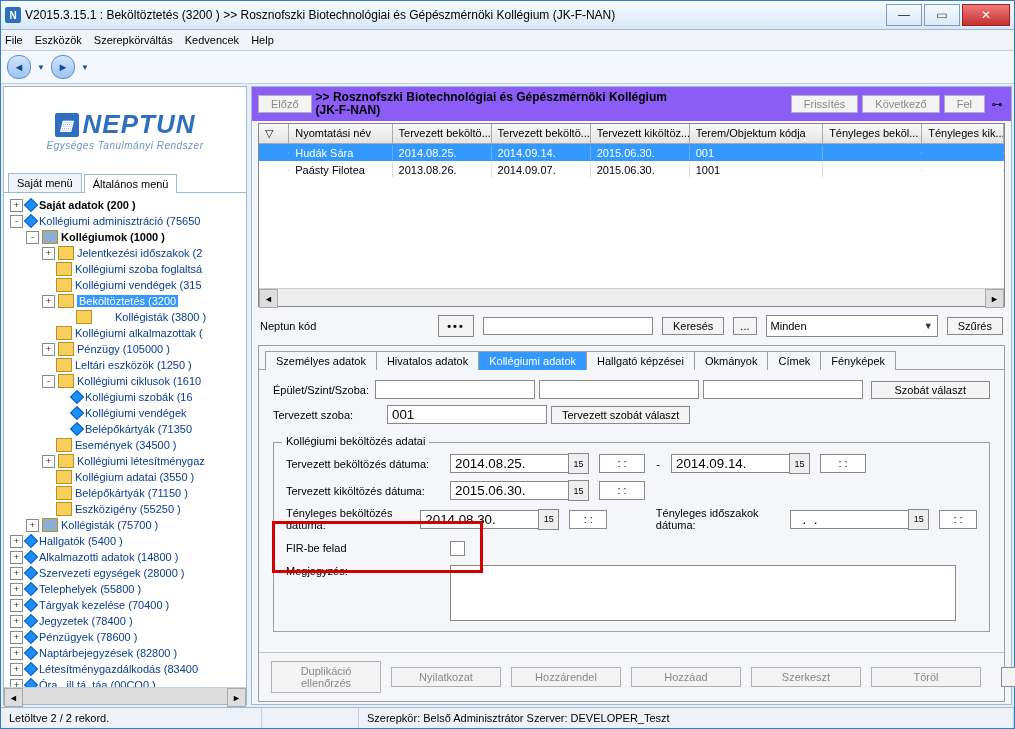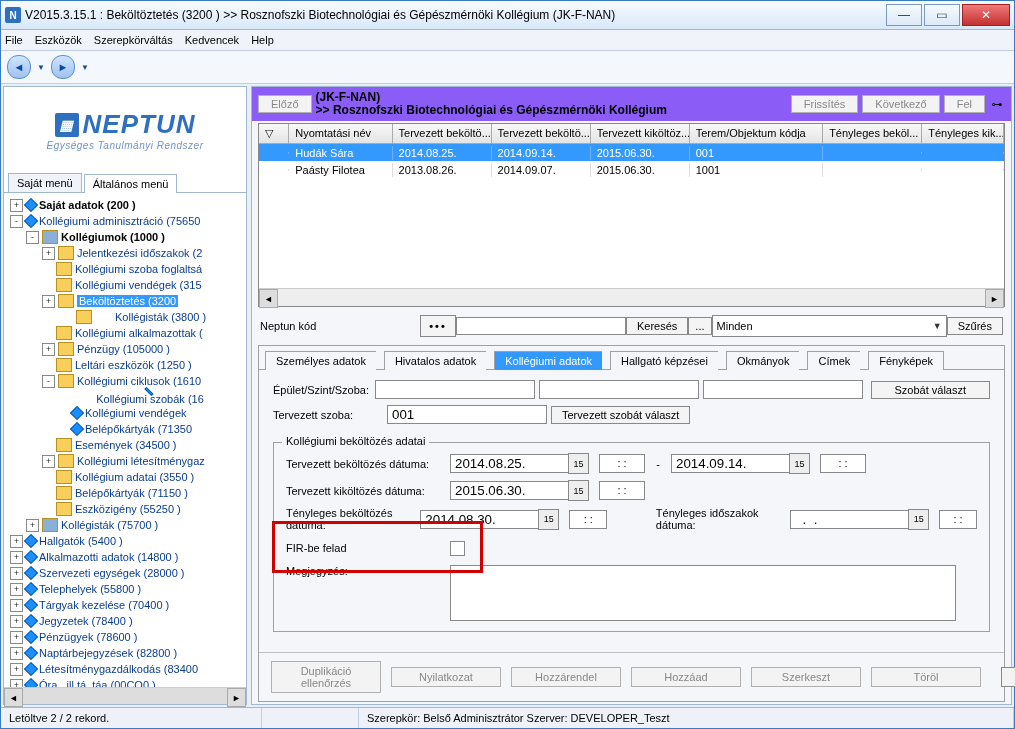--- a/index.html
+++ b/index.html
@@ -43,30 +43,30 @@
   .grid-box { border:1px solid #888; margin:2px 6px; background:#fff; }
   .grid-header { display:flex; background:linear-gradient(#f8f8f8,#e4e4e4); border-bottom:1px solid #aaa;}
   .grid-header .gh { border-right:1px solid #aaa; padding:3px 6px; font-size:11px; white-space:nowrap; overflow:hidden;}
   .grid-rows { }
   .grid-row { display:flex; height:17px; align-items:center;}
   .grid-row.selected { background:#3399ff; color:#fff;}
   .grid-row .gc { border-right:1px solid #ddd; padding:1px 6px; white-space:nowrap; overflow:hidden;}
   .grid-row.selected .gc { border-right-color:#6bb0ff;}
   .grid-scroll { height:17px; background:#eee; display:flex; justify-content:space-between; border-top:1px solid #ccc;}
   .sb-btn { width:17px; height:17px; border:1px solid #aaa; background:#ddd; display:flex; align-items:center; justify-content:center; font-size:9px;}
-  .search-row { display:flex; align-items:center; padding:6px 8px; gap:0;}
+  .search-row { display:flex; align-items:center; padding:6px 8px; gap:9px;}
   .search-row label { width:100px;}
   .eye-btn { width:34px; height:20px; border:1px solid #888; background:#f4f4f4; display:flex; align-items:center; justify-content:center; letter-spacing:2px; font-weight:bold;}
   .text-input { height:18px; border:1px solid #888; background:#fff; padding:0 4px; box-sizing:border-box;}
   .btn2 { padding:2px 10px; border:1px solid #888; background:#f4f4f4;}
   .btn2.sq { padding:2px 6px;}
   .select { flex:1; height:20px; border:1px solid #888; background:#fff; display:flex; align-items:center; padding:0 4px; justify-content:space-between;}
   .select .arr { font-size:9px; color:#333;}
   .detail-panel { margin:2px 6px; border:1px solid #a0a0a0; background:#f4f6fa; flex:1; display:flex; flex-direction:column; min-height:0;}
-  .detail-tabs { display:flex; border-bottom:1px solid #a0a0a0; background:#f4f6fa; padding:4px 6px 0 6px; gap:8px;}
+  .detail-tabs { display:flex; border-bottom:1px solid #a0a0a0; background:#f4f6fa; padding:4px 6px 0 6px; gap:0;}
   .dtab { padding:3px 10px; border:1px solid #a0a0a0; border-bottom:none; background:#f4f6fa; font-size:11px; position:relative; top:1px; border-right:none;}
   .dtab:last-child { border-right:1px solid #a0a0a0;}
   .dtab.active { background:#3399ff; color:#fff;}
   .detail-body { padding:10px 14px; flex:1; overflow:auto;}
   .form-row { display:flex; align-items:center; margin-bottom:6px; gap:4px;}
   .form-row .lbl { width:110px;}
   .ro-input { height:19px; border:1px solid #888; background:#fff; padding:0 4px; box-sizing:border-box;}
   .fieldset { border:1px solid #a0a0a0; padding:10px 12px 4px 12px; margin-top:18px; position:relative;}
   .fieldset .legend { position:absolute; top:-8px; left:8px; background:#f4f6fa; padding:0 4px; font-size:11px;}
   .date-box { display:flex; align-items:center;}
@@ -183,21 +183,21 @@
           <div class="tree-row" style="padding-left: 36px;">
             <span class="tree-exp blank"></span>
             <span class="tree-icon"></span>
             <span class="tree-label link">Leltári eszközök (1250  )</span>
           </div>
           <div class="tree-row" style="padding-left: 36px;">
             <span class="tree-exp">-</span>
             <span class="tree-icon"></span>
             <span class="tree-label link">Kollégiumi ciklusok (1610</span>
           </div>
-          <div class="tree-row" style="padding-left: 52px; flex-direction: column;">
+          <div class="tree-row" style="padding-left: 52px;">
             <span class="tree-exp blank"></span>
             <span class="tree-icon diamond"></span>
             <span class="tree-label link">Kollégiumi szobák (16</span>
           </div>
           <div class="tree-row" style="padding-left: 52px;">
             <span class="tree-exp blank"></span>
             <span class="tree-icon diamond"></span>
             <span class="tree-label link">Kollégiumi vendégek</span>
           </div>
           <div class="tree-row" style="padding-left: 52px;">
@@ -290,22 +290,22 @@
         <div class="sb-btn">◄</div>
         <div style="flex:1;background:#ddd;"></div>
         <div class="sb-btn">►</div>
       </div>
     </div>
 
     <div class="content">
       <div class="c-header">
         <div class="btn">Előző</div>
         <div class="c-title">
+          <div>&gt;&gt; Rosznofszki Biotechnológiai és Gépészmérnöki Kollégium</div>
           <div>(JK-F-NAN)</div>
-          <div>&gt;&gt; Rosznofszki Biotechnológiai és Gépészmérnöki Kollégium</div>
         </div>
         <div class="btn">Frissítés</div>
         <div class="btn">Következő</div>
         <div class="btn">Fel</div>
         <div class="pin">⊶</div>
       </div>
 
       <div class="grid-box">
         <div class="grid-header">
           <div class="gh col0">▽</div>

